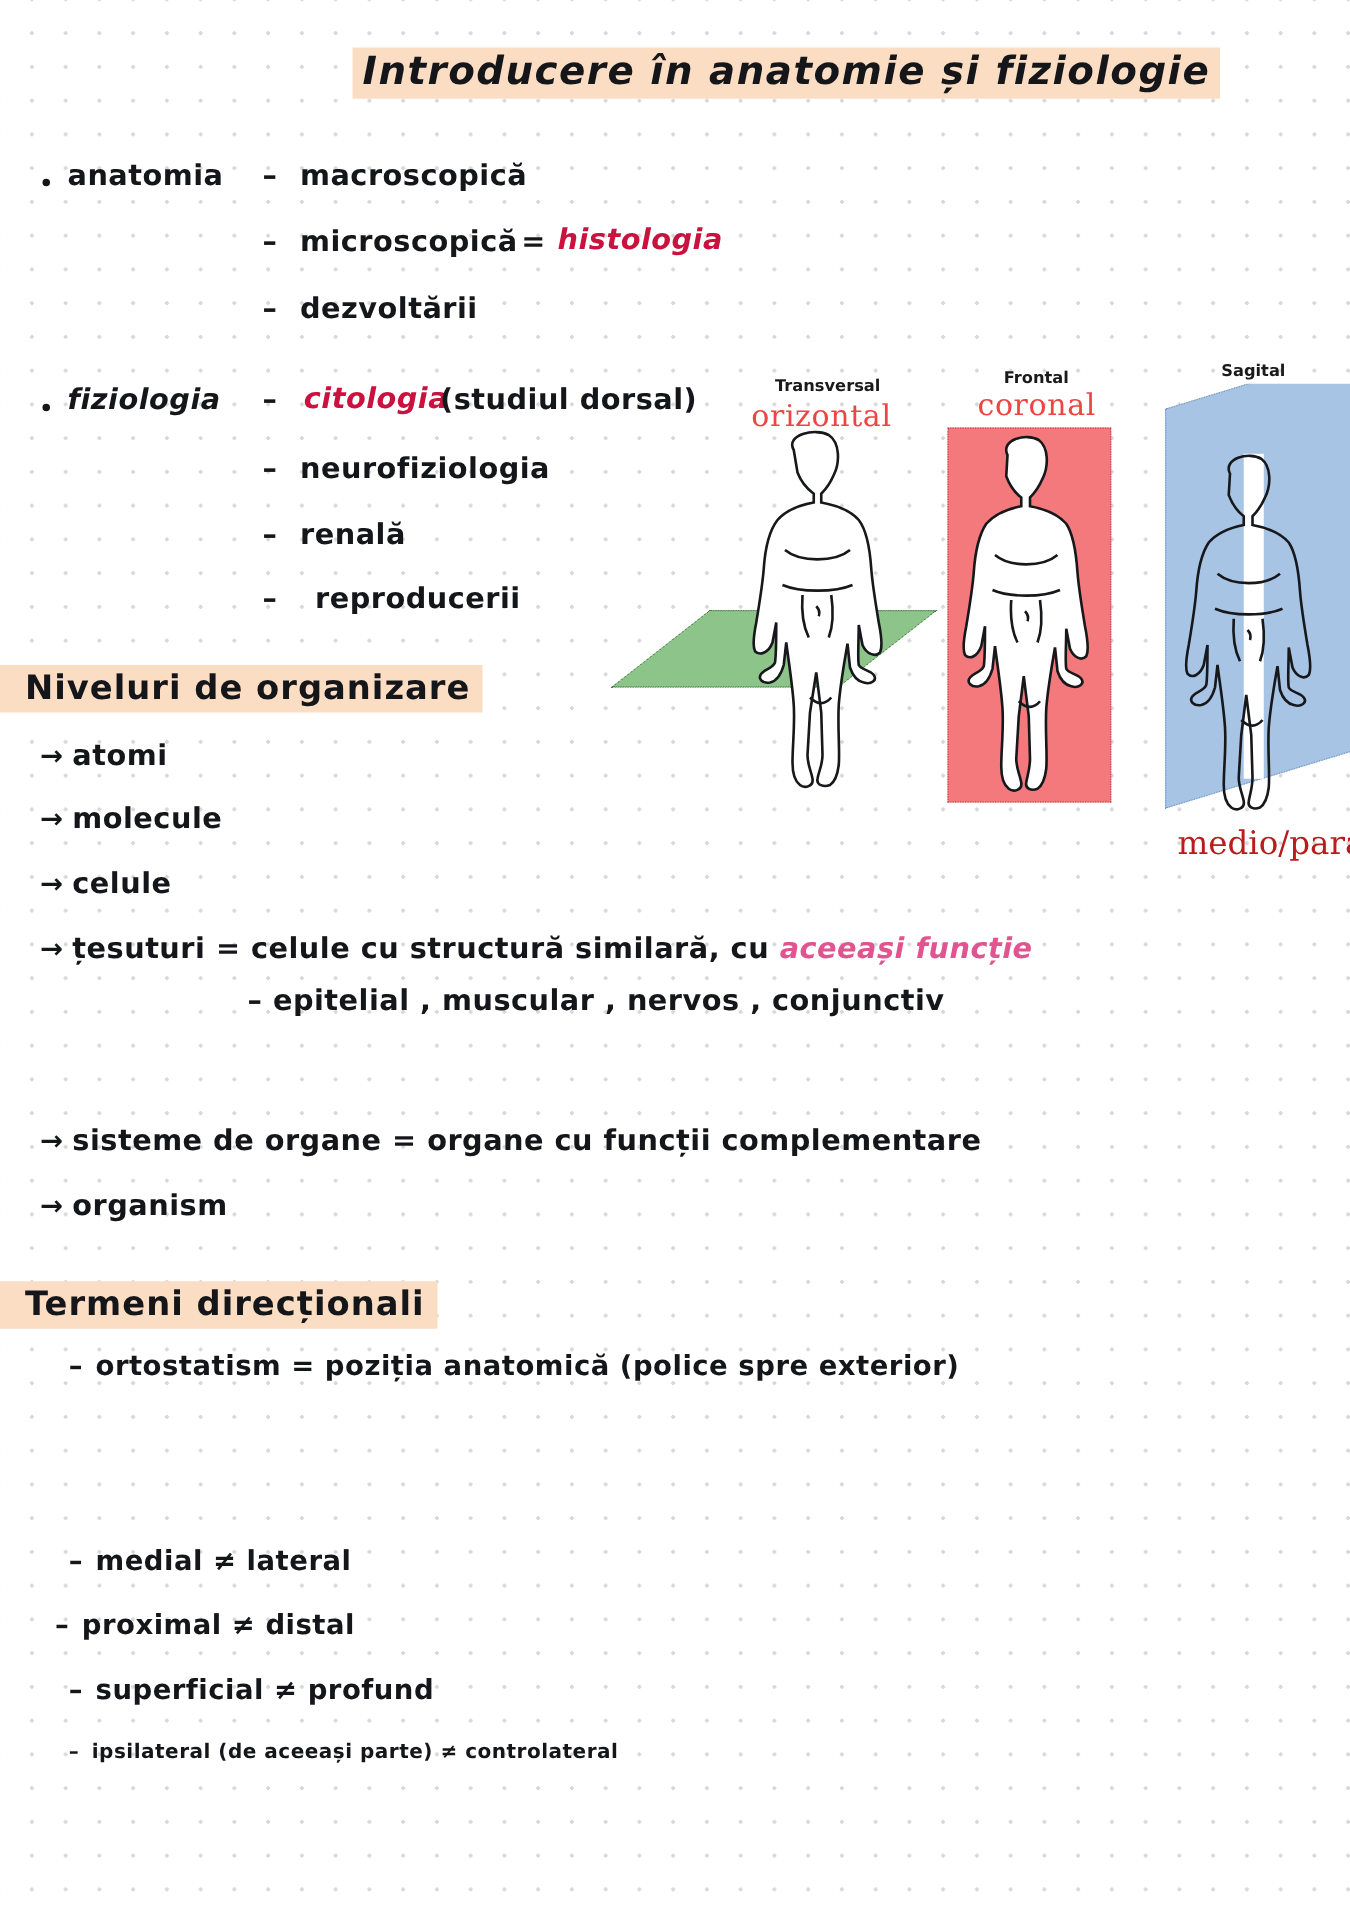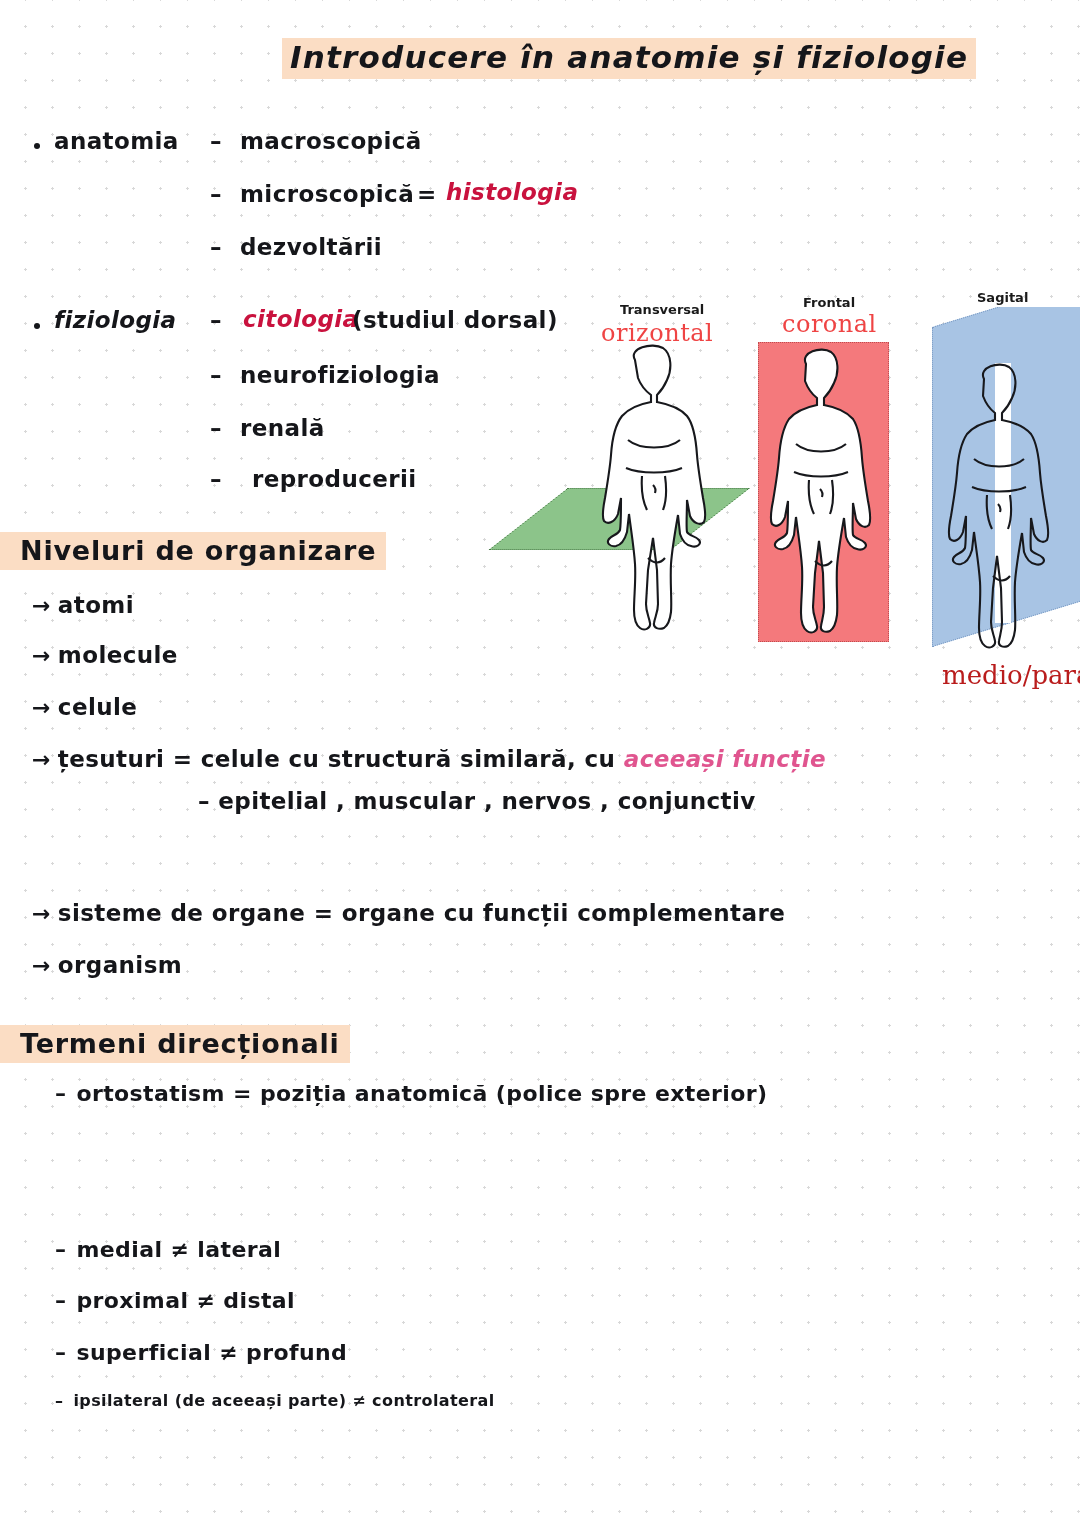--- a/index.html
+++ b/index.html
@@ -206,21 +206,21 @@
   <div class="section-head ink" style="left:0px; top:1025px;">
     <span class="hl">Termeni direcționali</span>
   </div>
 
   <div class="line ink" style="left:55px; top:1081px; font-size:22px;">
     <span style="margin-right:10px;">–</span><span>ortostatism = poziția anatomică (police spre exterior)</span>
   </div>
   <div class="line ink" style="left:55px; top:1237px; font-size:22px;">
     <span style="margin-right:10px;">–</span><span>medial ≠ lateral</span>
   </div>
-  <div class="line ink" style="left:55px; top:1288px; font-size:22px;text-align:center;">
+  <div class="line ink" style="left:44px; top:1288px; font-size:22px;text-align:center;">
     <span style="margin-right:10px;">–</span><span>proximal ≠ distal</span>
   </div>
   <div class="line ink" style="left:55px; top:1340px; font-size:22px;">
     <span style="margin-right:10px;">–</span><span>superficial ≠ profund</span>
   </div>
   <div class="line ink" style="left:55px; top:1391px; font-size:16px;">
     <span style="margin-right:10px;">–</span><span>ipsilateral (de aceeași parte) ≠ controlateral</span>
   </div>
 
   <div class="diagrams">

